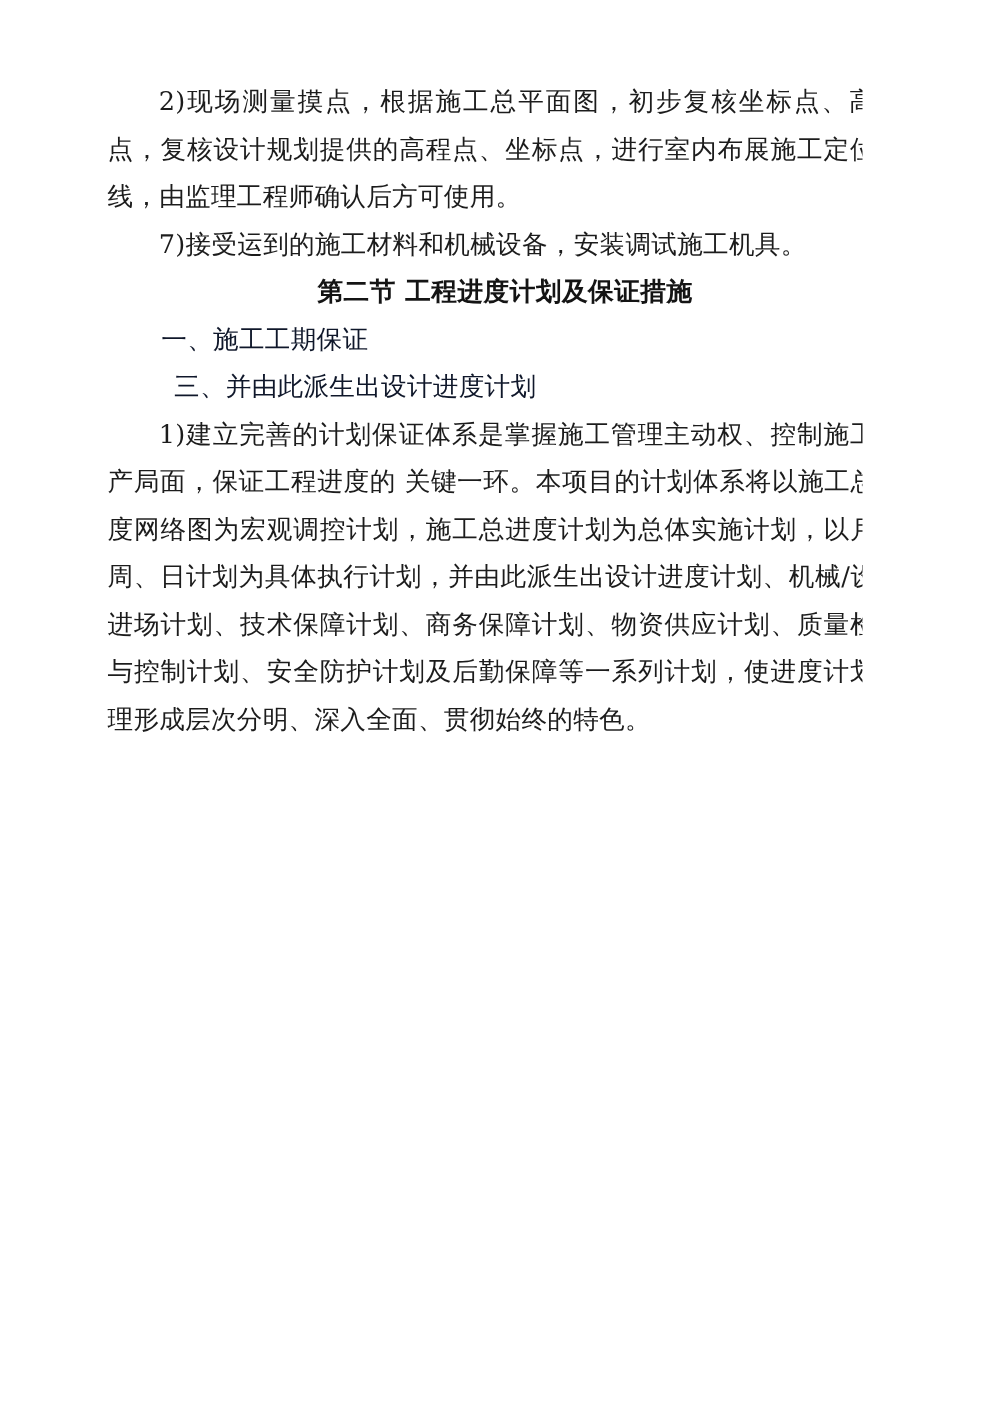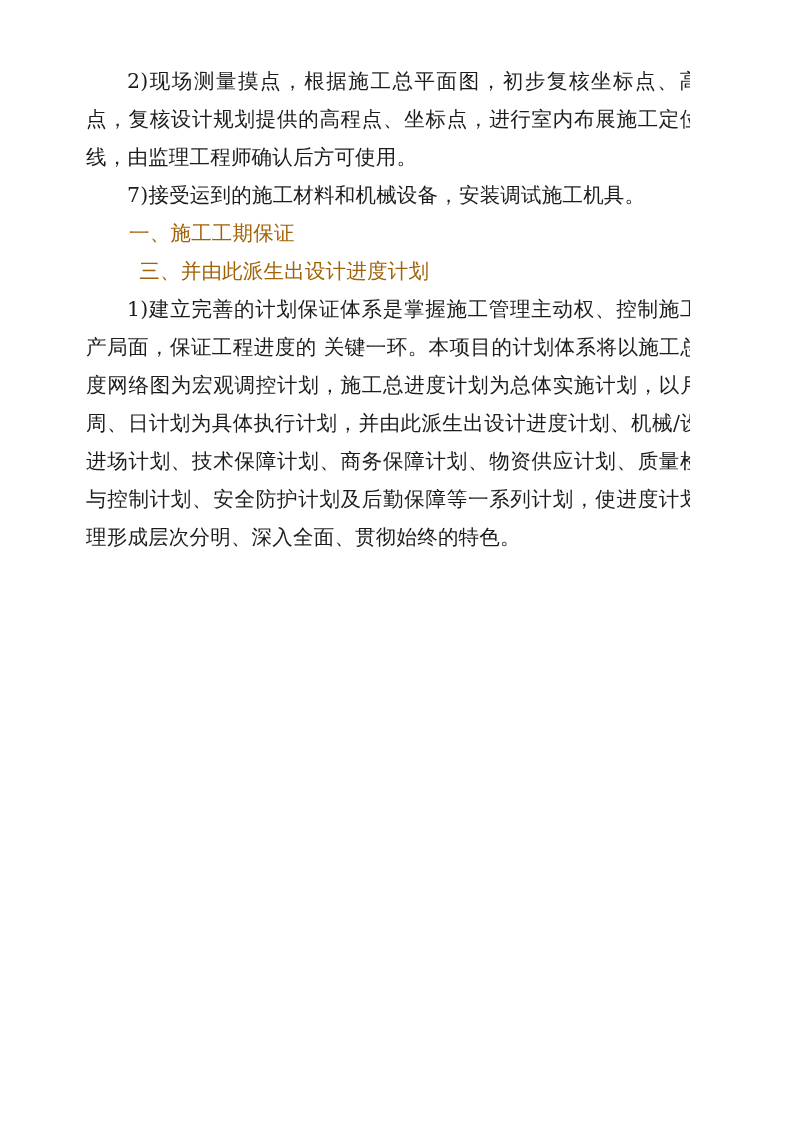--- a/index.html
+++ b/index.html
@@ -48,41 +48,42 @@
     font-weight: bold;
     text-align: center;
     margin: 0;
     text-indent: 0;
     letter-spacing: 0.4px;
   }
   .heading-sub {
     font-family: "DejaVu Serif", "Liberation Serif", serif;
     font-size: 20.5px;
     line-height: 38px;
-    color: #a16207;
+    color: #0f172a;
     margin: 0;
     text-indent: 2.1em;
     letter-spacing: 0.2px;
     text-align: left;
   }
   .heading-sub.deep {
     text-indent: 2.6em;
   }
 </style>
 </head>
 <body>
 
 <div class="page">
   <div class="content">
 
     <p class="para last-line-left">2)现场测量摸点，根据施工总平面图，初步复核坐标点、高程点，复核设计规划提供的高程点、坐标点，进行室内布展施工定位放线，由监理工程师确认后方可使用。</p>
 
 
     <p class="para last-line-left">7)接受运到的施工材料和机械设备，安装调试施工机具。</p>
 
+    <p class="heading-center">第二节  工程进度计划及保证措施</p>
 
     <p class="heading-sub">一、施工工期保证</p>
 
 
 
 
     <p class="heading-sub deep">三、并由此派生出设计进度计划</p>
 
     <p class="para last-line-left">1)建立完善的计划保证体系是掌握施工管理主动权、控制施工生产局面，保证工程进度的 关键一环。本项目的计划体系将以施工总进度网络图为宏观调控计划，施工总进度计划为总体实施计划，以月、周、日计划为具体执行计划，并由此派生出设计进度计划、机械/设备进场计划、技术保障计划、商务保障计划、物资供应计划、质量检验与控制计划、安全防护计划及后勤保障等一系列计划，使进度计划管理形成层次分明、深入全面、贯彻始终的特色。</p>
 

